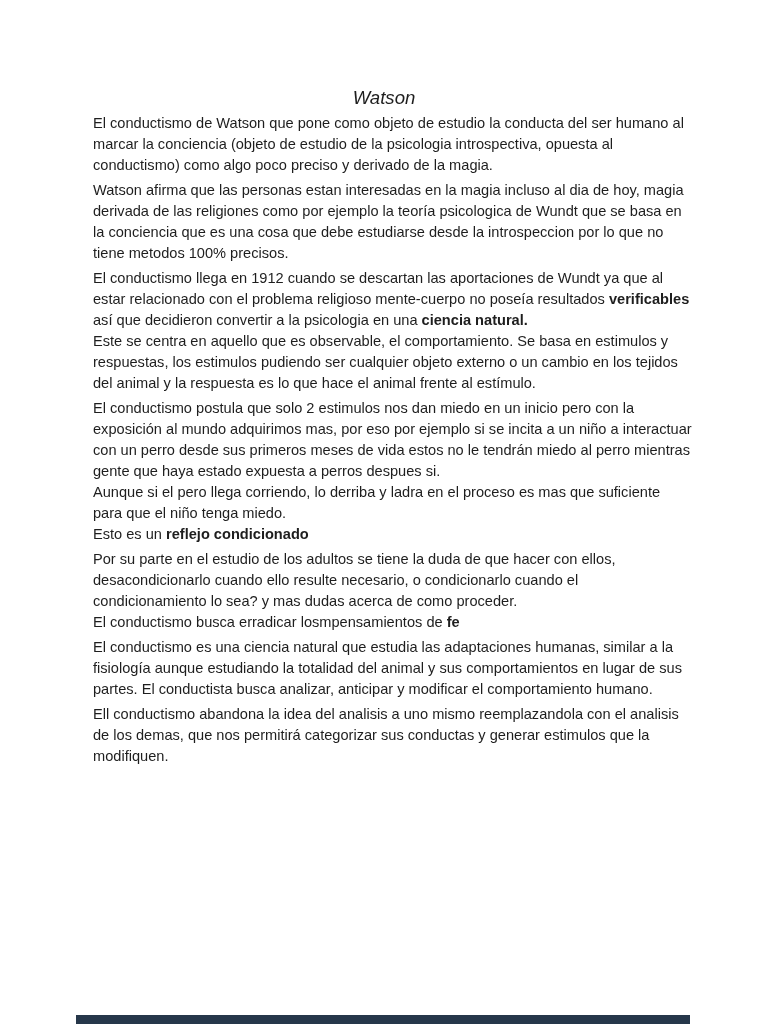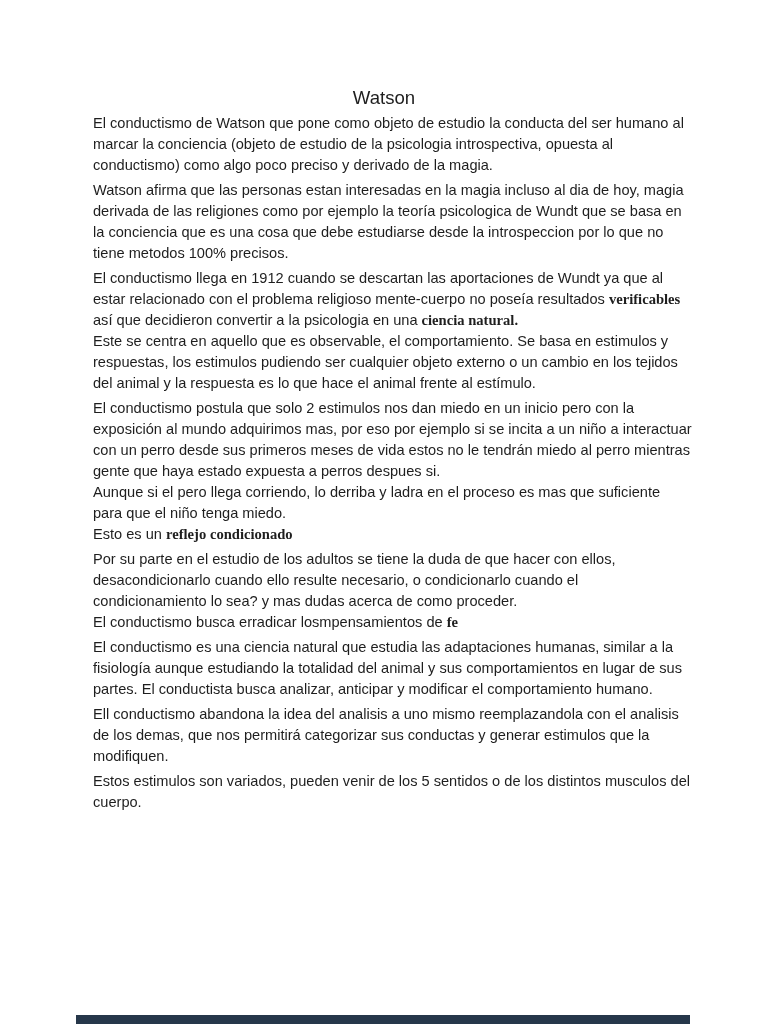--- a/index.html
+++ b/index.html
@@ -20,37 +20,37 @@
     inset: 0;
     background: #ffffff;
   }
   .page-title {
     margin: 86px 0 0 0;
     text-align: center;
     font-size: 18.6px;
     line-height: 24px;
     font-weight: 400;
     color: #1e1e1e;
+    font-style: italic;
   }
   .doc-body {
     margin: 3px 0 0 93px;
     font-size: 14.6px;
     line-height: 21px;
     color: #1e1e1e;
   }
   .doc-body p {
     margin: 4px 0 0 0;
     white-space: nowrap;
   }
   .doc-body p:first-child {
     margin-top: 0;
   }
   .doc-body b {
     font-weight: 700;
-    font-family: Liberation Serif, serif;
   }
   .next-page-gap {
     position: absolute;
     left: 76px;
     top: 1015px;
     width: 614px;
     height: 9px;
     background: #26374a;
   }
 </style>
@@ -61,17 +61,16 @@
   <h1 class="page-title">Watson</h1>
 
   <div class="doc-body">
       <p>El conductismo de Watson que pone como objeto de estudio la conducta del ser humano al<br>marcar la conciencia (objeto de estudio de la psicologia introspectiva, opuesta al<br>conductismo) como algo poco preciso y derivado de la magia.</p>
       <p>Watson afirma que las personas estan interesadas en la magia incluso al dia de hoy, magia<br>derivada de las religiones como por ejemplo la teoría psicologica de Wundt que se basa en<br>la conciencia que es una cosa que debe estudiarse desde la introspeccion por lo que no<br>tiene metodos 100% precisos.</p>
       <p>El conductismo llega en 1912 cuando se descartan las aportaciones de Wundt ya que al<br>estar relacionado con el problema religioso mente-cuerpo no poseía resultados <b>verificables</b><br>así que decidieron convertir a la psicologia en una <b>ciencia natural.</b><br>Este se centra en aquello que es observable, el comportamiento. Se basa en estimulos y<br>respuestas, los estimulos pudiendo ser cualquier objeto externo o un cambio en los tejidos<br>del animal y la respuesta es lo que hace el animal frente al estímulo.</p>
       <p>El conductismo postula que solo 2 estimulos nos dan miedo en un inicio pero con la<br>exposición al mundo adquirimos mas, por eso por ejemplo si se incita a un niño a interactuar<br>con un perro desde sus primeros meses de vida estos no le tendrán miedo al perro mientras<br>gente que haya estado expuesta a perros despues si.<br>Aunque si el pero llega corriendo, lo derriba y ladra en el proceso es mas que suficiente<br>para que el niño tenga miedo.<br>Esto es un <b>reflejo condicionado</b></p>
       <p>Por su parte en el estudio de los adultos se tiene la duda de que hacer con ellos,<br>desacondicionarlo cuando ello resulte necesario, o condicionarlo cuando el<br>condicionamiento lo sea? y mas dudas acerca de como proceder.<br>El conductismo busca erradicar losmpensamientos de <b>fe</b></p>
       <p>El conductismo es una ciencia natural que estudia las adaptaciones humanas, similar a la<br>fisiología aunque estudiando la totalidad del animal y sus comportamientos en lugar de sus<br>partes. El conductista busca analizar, anticipar y modificar el comportamiento humano.</p>
       <p>Ell conductismo abandona la idea del analisis a uno mismo reemplazandola con el analisis<br>de los demas, que nos permitirá categorizar sus conductas y generar estimulos que la<br>modifiquen.</p>
-      <p>Estos estimulos son variados, pueden venir de los 5 sentidos o de los distintos musculos del<br>cuerpo.</p>
     </div>
 
   <div class="next-page-gap"></div>
 </div>
 
 </body></html>

